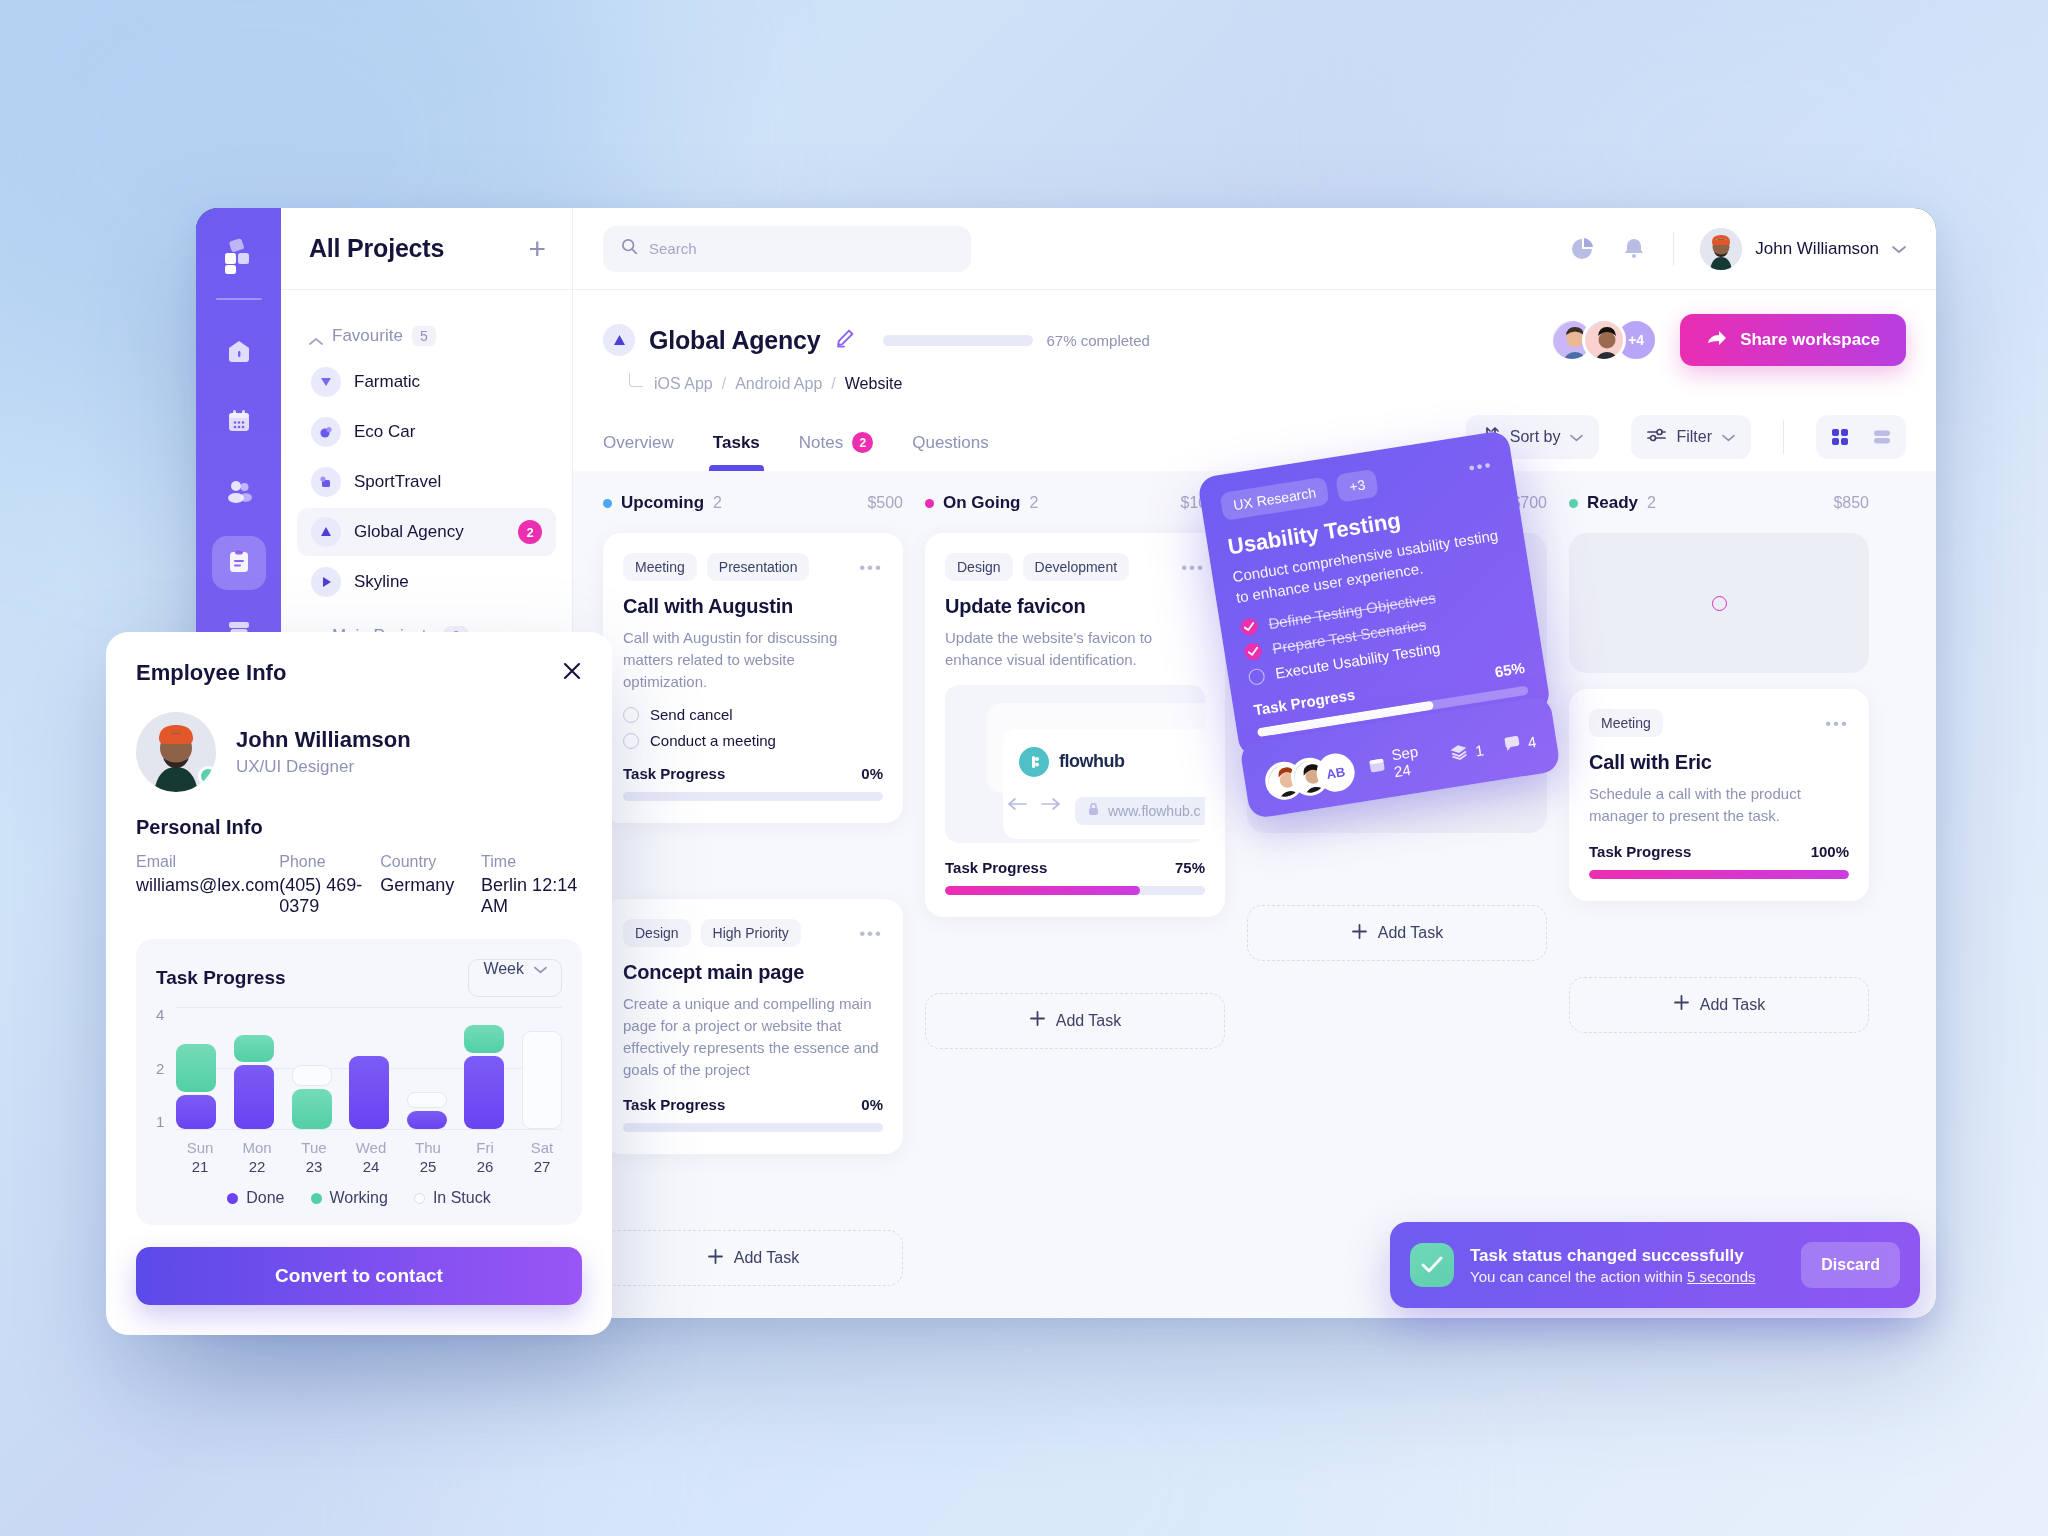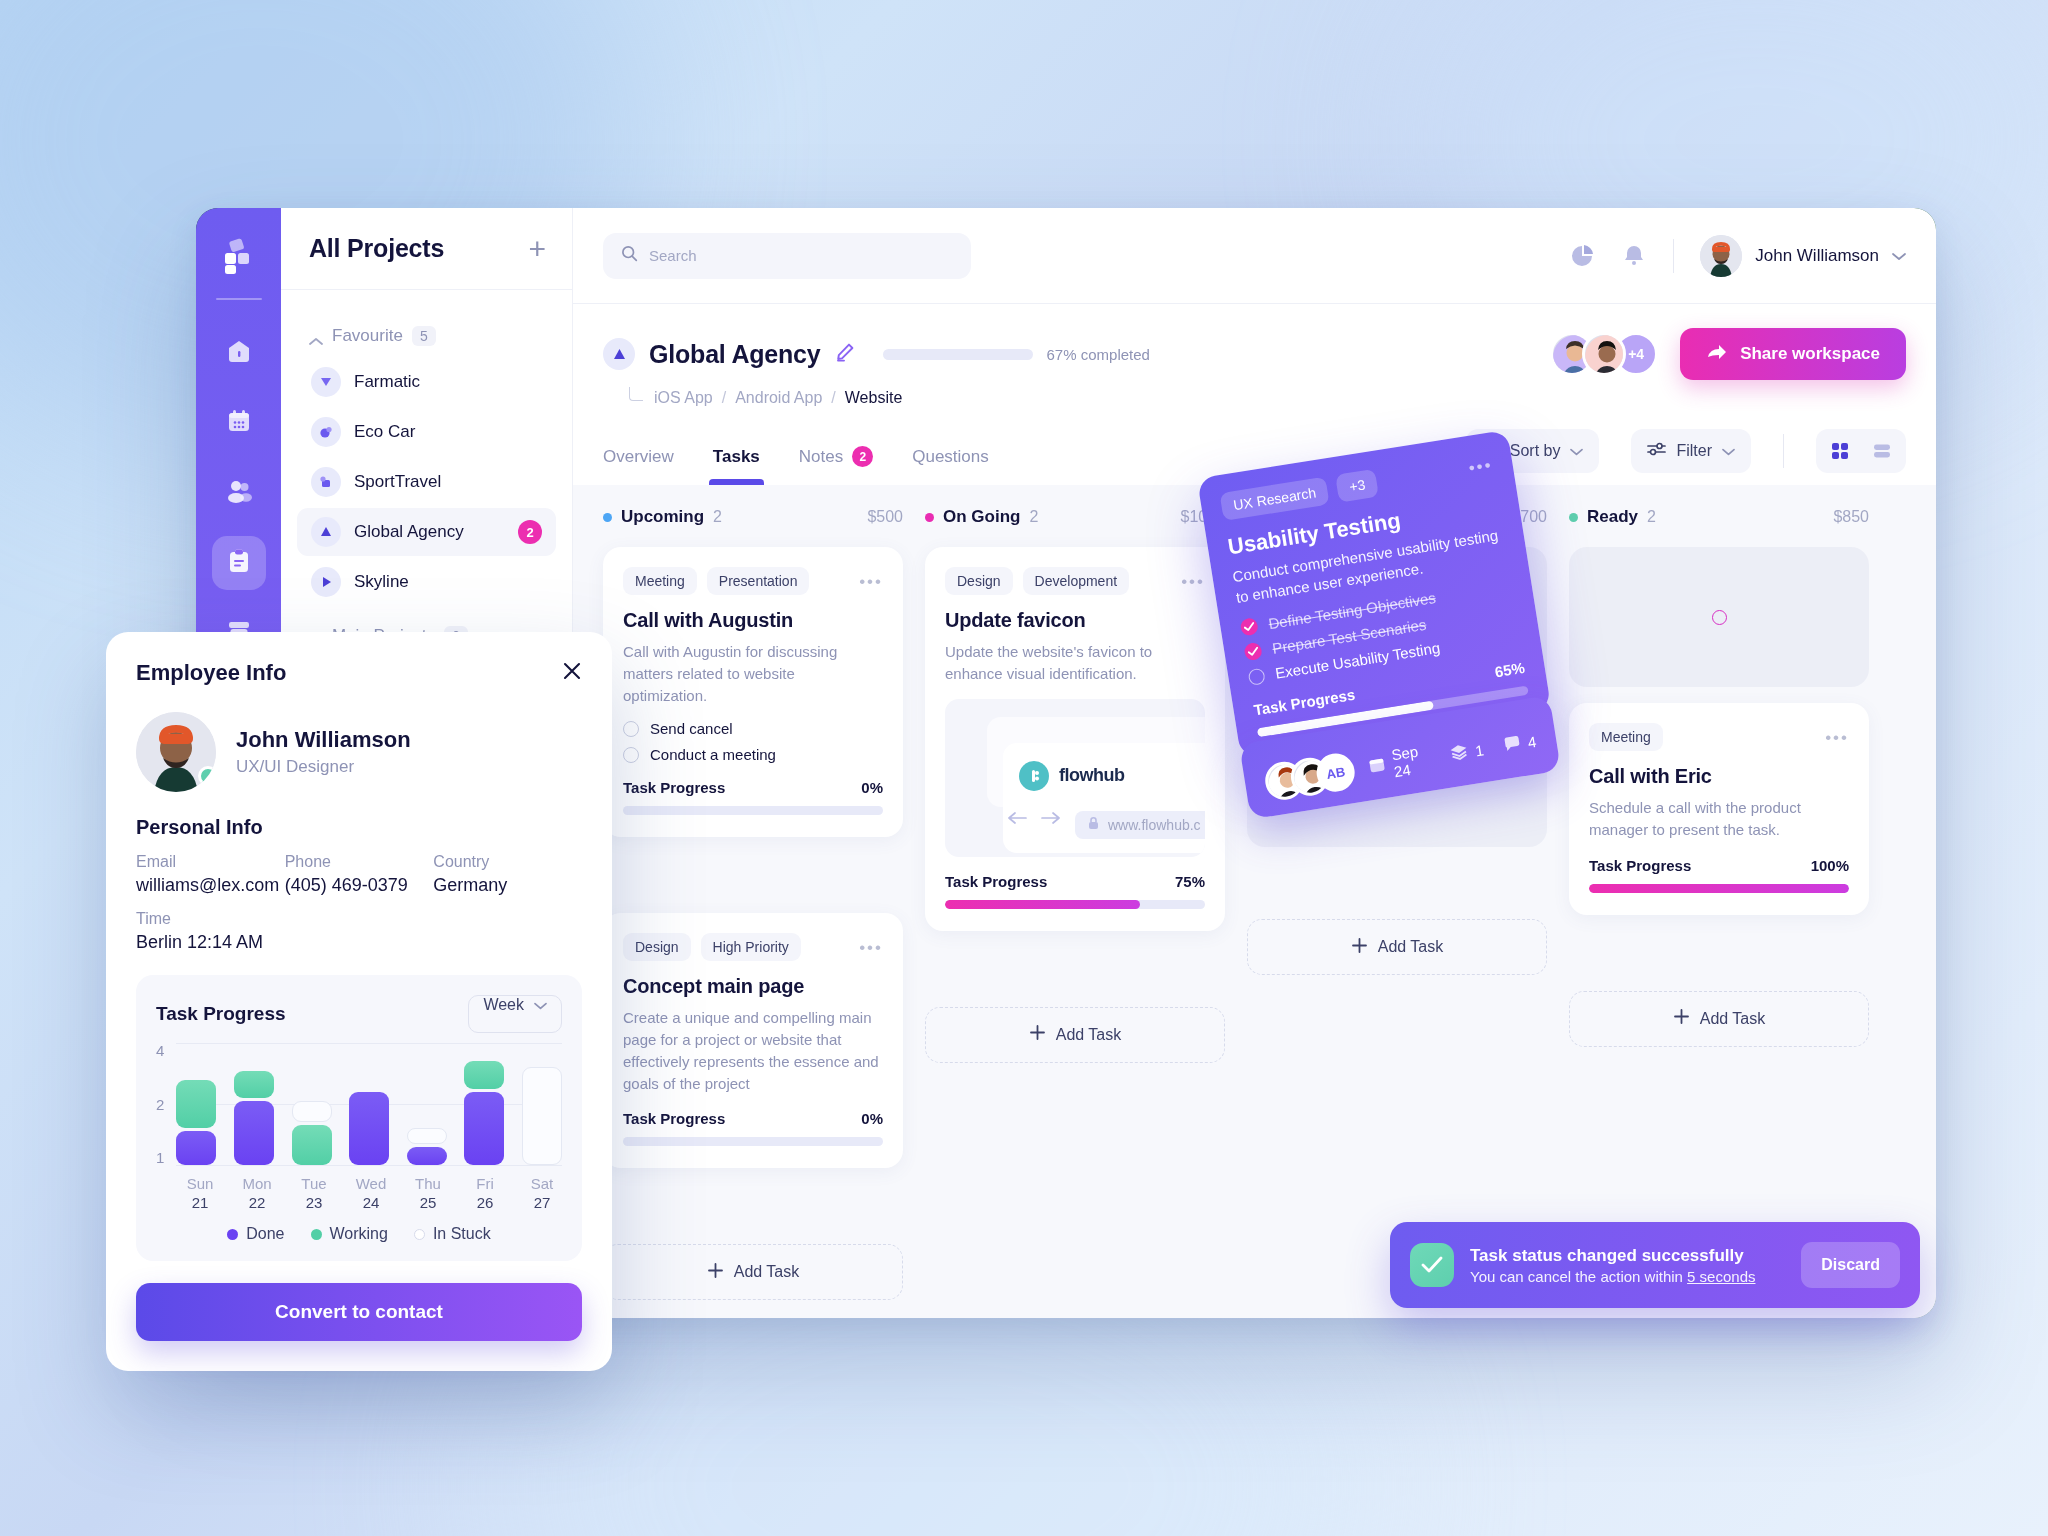--- a/index.html
+++ b/index.html
@@ -69,21 +69,21 @@
   }
   .proj-name { font-size: 17px; color: #14143c; flex: 1; }
   .proj-badge {
     background: #ec2eb0; color: #fff; font-size: 13px; font-weight: 600;
     min-width: 24px; height: 24px; border-radius: 12px; display: flex; align-items: center; justify-content: center; padding: 0 7px;
   }
 
   
   .main { flex: 1; display: flex; flex-direction: column; background: #fff; min-width: 0; }
   .topbar {
-    height: 96px; display: flex; align-items: center; padding: 0 30px; border-bottom: 1px solid #eef0f7; gap: 20px;
+    height: 82px; display: flex; align-items: center; padding: 0 30px; border-bottom: 1px solid #eef0f7; gap: 20px;
   }
   .search {
     width: 368px; height: 46px; background: #f4f5fb; border-radius: 13px;
     display: flex; align-items: center; gap: 11px; padding: 0 18px;
   }
   .search input {
     border: 0; background: transparent; outline: none; font-size: 15px; color: #14143c;
     font-family: inherit; width: 100%;
   }
   .search input::placeholder { color: #a2a7c4; }
@@ -250,21 +250,21 @@
   }
   .emp-head { display: flex; align-items: center; justify-content: space-between; margin-bottom: 26px; }
   .emp-title { font-size: 22px; font-weight: 700; color: #14143c; }
   .x-btn { cursor: pointer; color: #14143c; }
   .emp-person { display: flex; align-items: center; gap: 20px; margin-bottom: 24px; }
   .emp-av { width: 80px; height: 80px; border-radius: 50%; background:#e4e6ef; overflow:hidden; position: relative; flex:0 0 80px;}
   .online { position: absolute; right: -2px; bottom: 6px; width: 20px; height: 20px; border-radius: 50%; background:#5ecfae; border: 3px solid #fff; }
   .emp-name { font-size: 22px; font-weight: 700; color: #14143c; }
   .emp-role { font-size: 17px; color: #8e93b5; margin-top: 4px; }
   .sec-title { font-size: 20px; font-weight: 700; color: #14143c; margin-bottom: 14px; }
-  .info-grid { display: grid; grid-template-columns: 1fr 1fr 1fr; row-gap: 14px; margin-bottom: 22px; }
+  .info-grid { display: grid; grid-template-columns: 1fr 1fr 1fr 1fr; row-gap: 14px; margin-bottom: 22px; }
   .info-label { font-size: 16px; color: #8e93b5; margin-bottom: 4px; }
   .info-value { font-size: 18px; color: #14143c; }
 
   .chart-box { background: #f6f7fc; border-radius: 17px; padding: 20px 20px 18px 20px; }
   .chart-head { display: flex; align-items: center; justify-content: space-between; margin-bottom: 10px; }
   .chart-title { font-size: 19px; font-weight: 700; color: #14143c; }
   .week-sel {
     border: 1.4px solid #dfe2ef; border-radius: 10px; height: 38px; padding: 0 14px;
     display: flex; align-items: flex-start; gap: 10px; font-size: 16px; color: #3c4168; background: transparent; cursor:pointer;
   }

